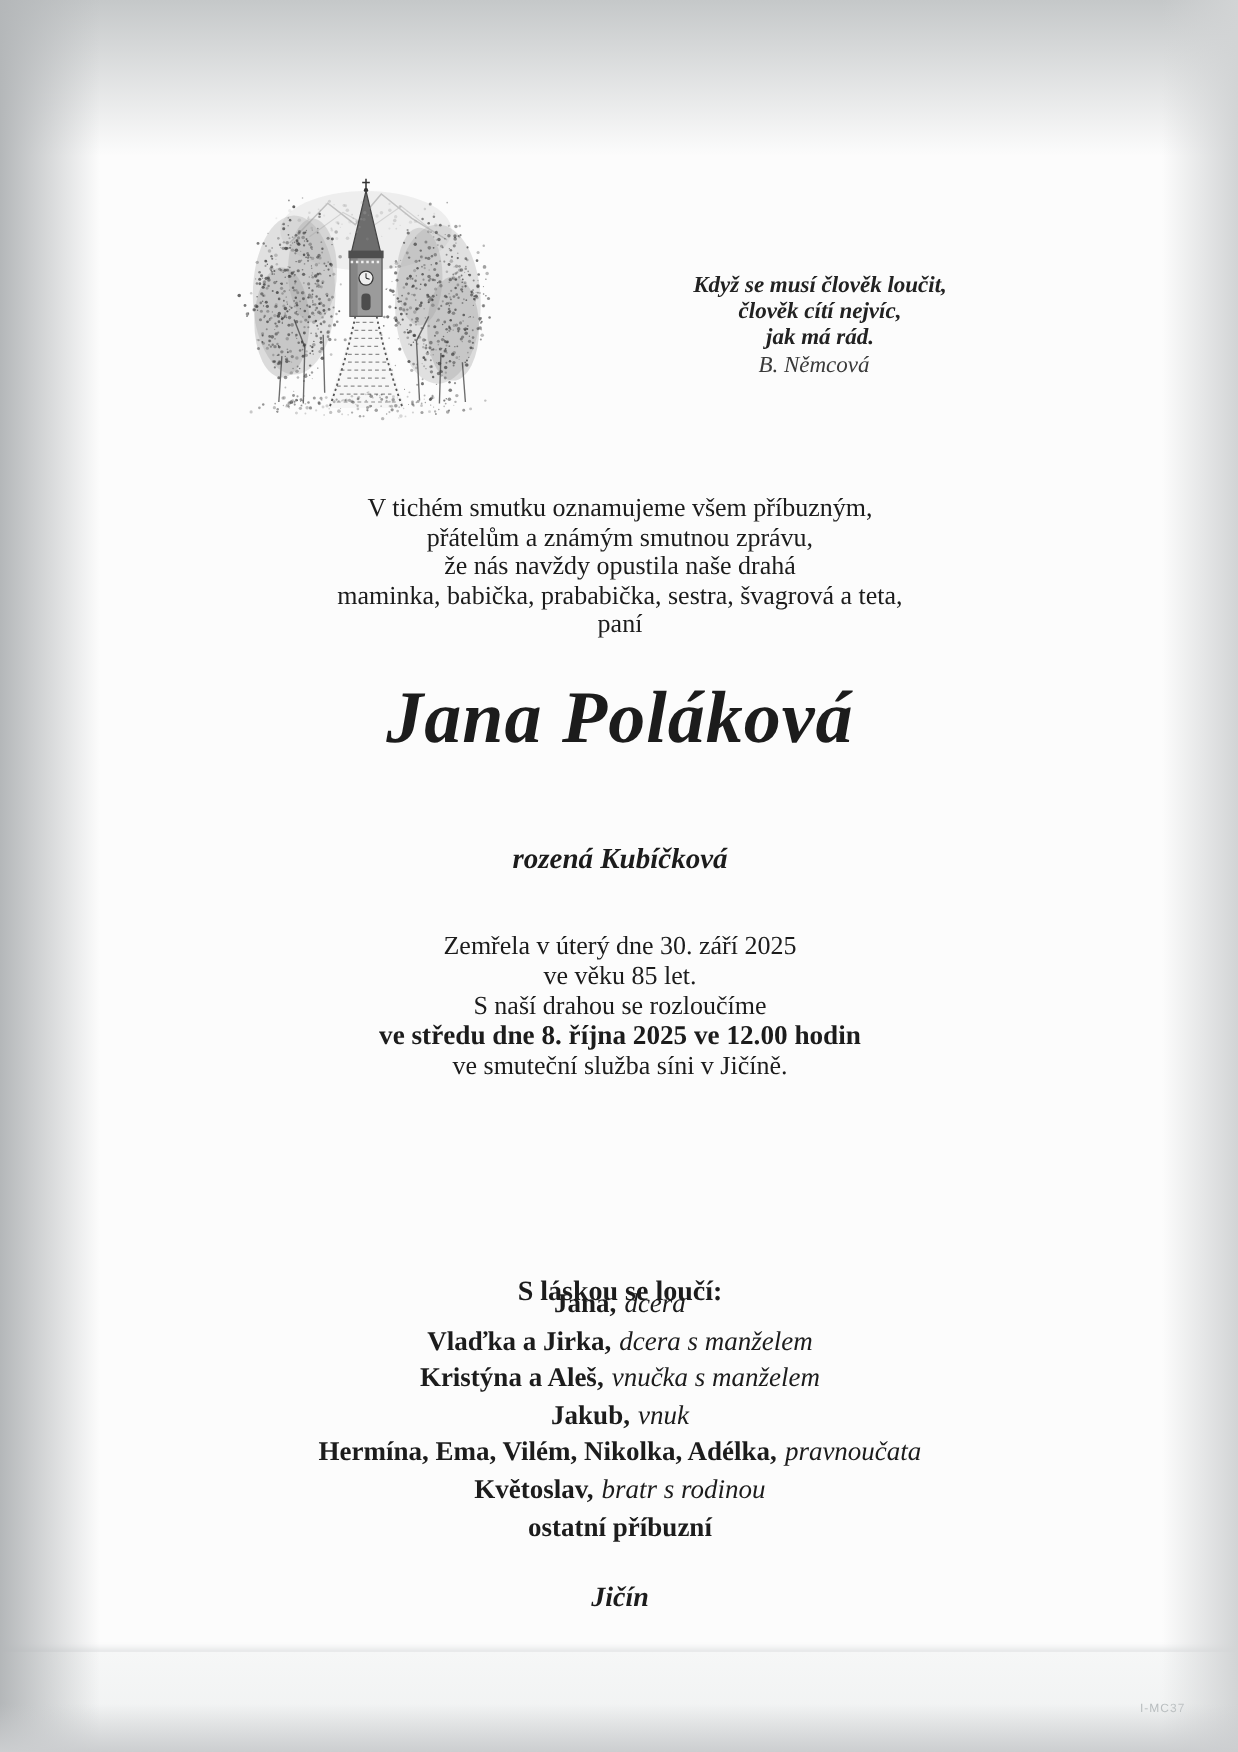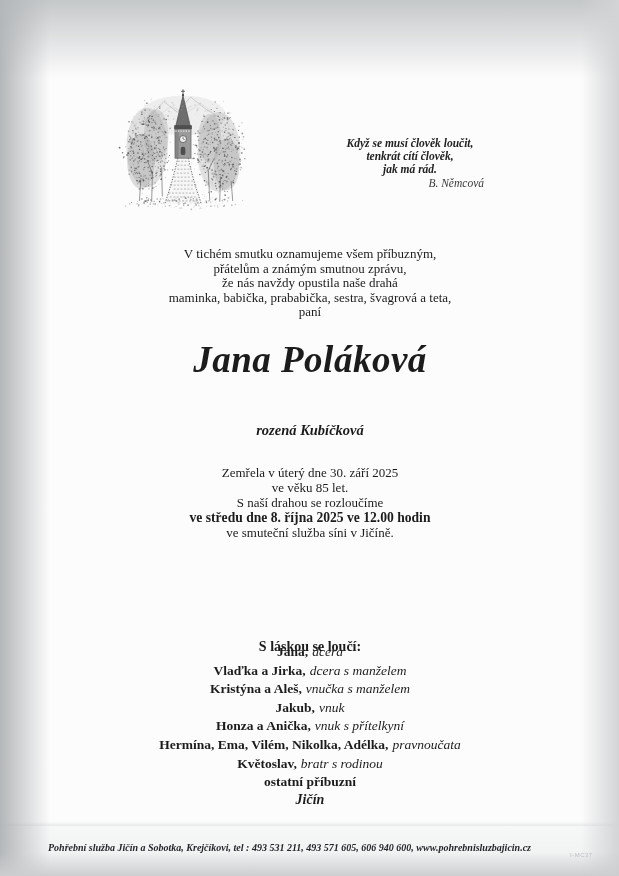--- a/index.html
+++ b/index.html
@@ -29,21 +29,21 @@
     box-shadow:0 -2px 3px rgba(178,183,186,.30);
   }
   .center{position:absolute;left:35px;right:34px;text-align:center;}
 
   .quote{
     position:absolute;left:330px;top:137px;width:160px;
     font-size:11.5px;line-height:13px;font-weight:bold;font-style:italic;
     text-align:center;color:#222;
   }
   .quote-author{
-    font-weight:normal;text-align:right;padding-right:6px;margin-top:1px;
+    font-weight:normal;text-align:center;padding-right:6px;margin-top:1px;
     color:#3a3a3a;
   }
   .illustration{position:absolute;left:118px;top:78px;width:130px;height:142px;}
 
   .intro{top:247px;font-size:13px;line-height:14.6px;text-align:center;}
   .name{top:338px;font-size:37px;font-weight:bold;font-style:italic;letter-spacing:.5px;}
   .maiden{top:422px;font-size:14.5px;font-weight:bold;font-style:italic;}
   .death{top:466px;font-size:13px;line-height:14.8px;}
   .farewell{top:496px;font-size:13px;line-height:14.8px;}
   .farewell .bold{font-weight:bold;font-size:13.6px;}
@@ -1201,21 +1201,21 @@
           <circle cx="35.2" cy="23.0" r="1.12" fill="#9a9a9a" opacity="0.16"></circle>
           <circle cx="54.0" cy="22.1" r="0.54" fill="#9a9a9a" opacity="0.23"></circle>
         </g>
     </svg>
   </div>
 
   <div class="quote">
     <div>
 
     <div>Když se musí člověk loučit,</div>
-        <div>tenkrát cítí člověk,</div>
+        <div>člověk cítí nejvíc,</div>
         <div>jak má rád.</div>
       </div>
     <div class="quote-author">B. Němcová</div>
   </div>
 
   <div class="center intro">
 
   <div>V tichém smutku oznamujeme všem příbuzným,</div>
       <div>přátelům a známým smutnou zprávu,</div>
       <div>že nás navždy opustila naše drahá</div>
@@ -1242,31 +1242,29 @@
   <div class="center mourners">
 
       <div class="mourner"><span class="m-names">Jana,</span><span class="m-rel">dcera</span></div>
 
       <div class="mourner"><span class="m-names">Vlaďka a Jirka,</span><span class="m-rel">dcera s manželem</span></div>
 
       <div class="mourner"><span class="m-names">Kristýna a Aleš,</span><span class="m-rel">vnučka s manželem</span></div>
 
       <div class="mourner"><span class="m-names">Jakub,</span><span class="m-rel">vnuk</span></div>
 
-      <div class="mourner"><span class="m-names">Honza a Anička,</span><span class="m-rel">vnuk s přítelkyní</span></div>
 
       <div class="mourner"><span class="m-names">Hermína, Ema, Vilém, Nikolka, Adélka,</span><span class="m-rel">pravnoučata</span></div>
 
       <div class="mourner"><span class="m-names">Květoslav,</span><span class="m-rel">bratr s rodinou</span></div>
 
       <div class="mourner"><span class="m-names">ostatní příbuzní</span></div>
     </div>
 
   <div class="center place">Jičín</div>
 
-  <div class="footer">Pohřební služba Jičín a Sobotka, Krejčíkovi, tel : 493 531 211, 493 571 605, 606 940 600, www.pohrebnisluzbajicin.cz</div>
   <div class="watermark">I-MC37</div>
 
   <div class="shadow shadow-top"></div>
   <div class="shadow shadow-left"></div>
   <div class="shadow shadow-right"></div>
   <div class="shadow shadow-bottom"></div>
 </div>
 
 </body></html>

